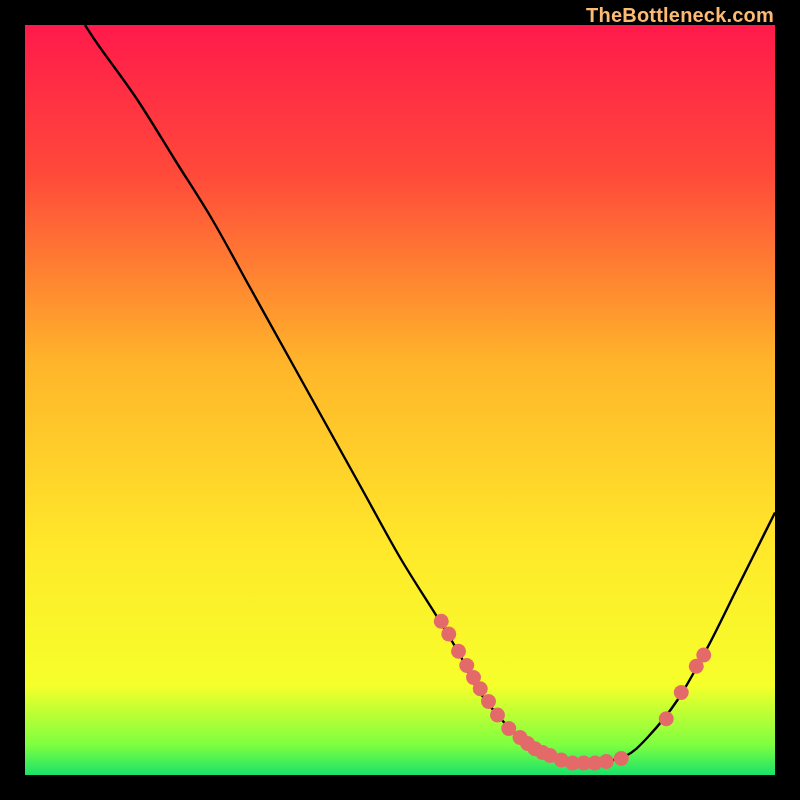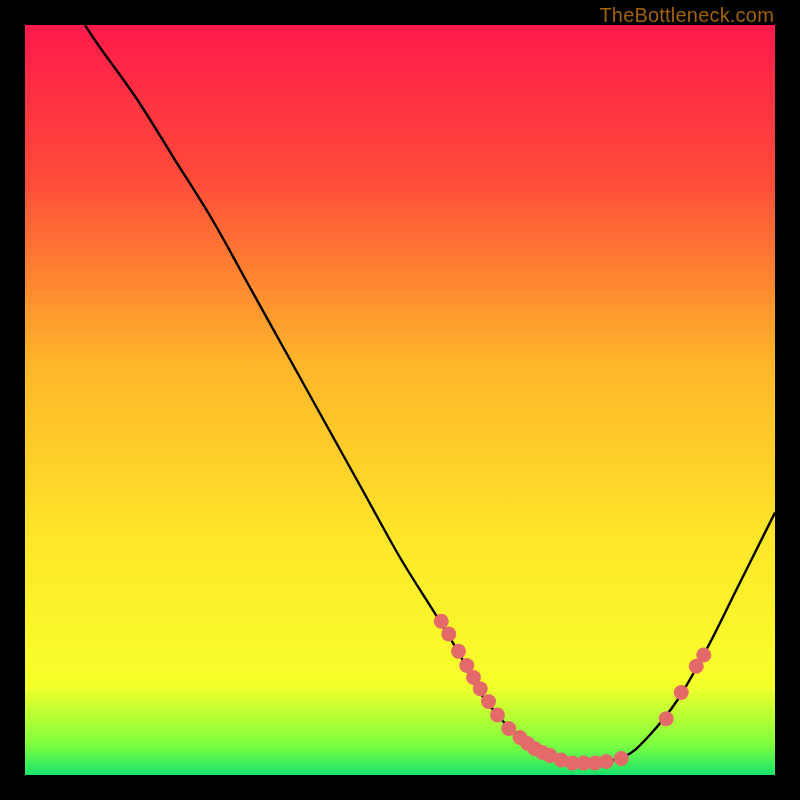--- a/index.html
+++ b/index.html
@@ -17,22 +17,22 @@
     top: 25px;
     width: 750px;
     height: 750px;
     box-sizing: border-box;
   }
   .watermark {
     position: absolute;
     top: 4px;
     right: 26px;
     font-size: 20px;
-    font-weight: 400;
-    color: #a16207;
+    font-weight: 700;
+    color: #fdba74;
     letter-spacing: 0.2px;
     z-index: 50;
     user-select: none;
   }
   svg.plot {
     position: absolute;
     left: 0;
     top: 0;
     width: 750px;
     height: 750px;

